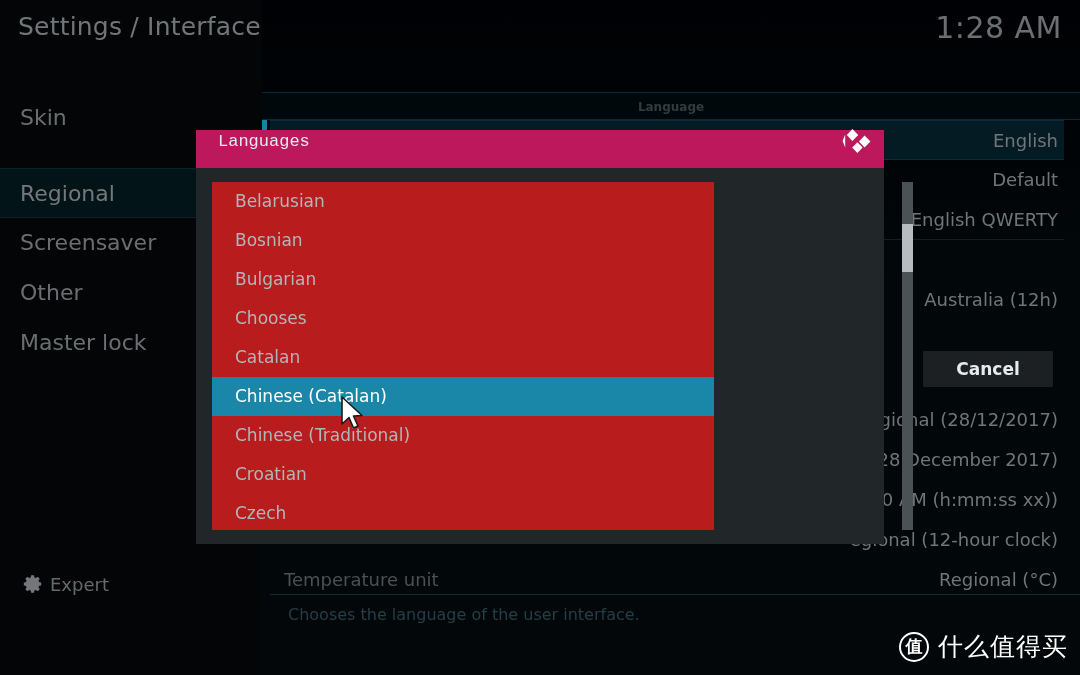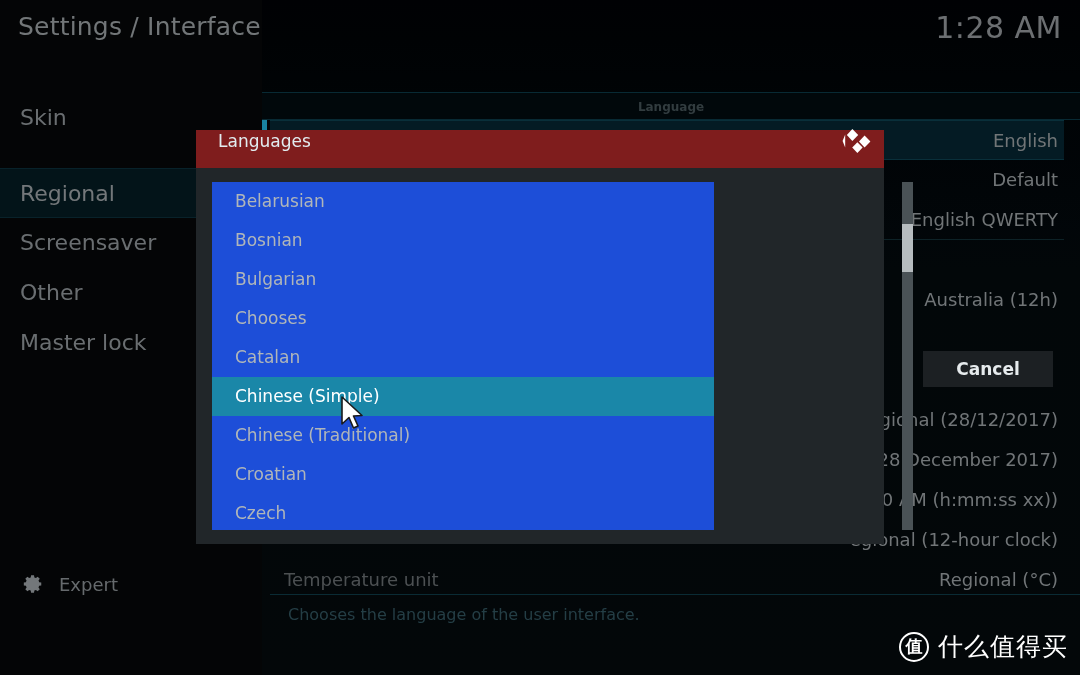--- a/index.html
+++ b/index.html
@@ -45,21 +45,21 @@
   .side-item.active {
     background:#04191f;
     border-top:1px solid #0a2a34;
     border-bottom:1px solid #0a2a34;
     color:#8d9295;
     margin-top:25px;
   }
 
   .expert-btn {
     position:absolute; left:22px; top:573px;
-    display:flex; align-items:center; gap:15px;
+    display:flex; align-items:center; gap:6px;
     font-size:18px; color:#7d8285;
   }
   .gear { width:22px; height:22px; display:block; }
 
   
   .panel-head {
     position:absolute; left:262px; top:92px; right:0; height:28px;
     background:#020a0e;
     border-top:1px solid #0a3440;
     border-bottom:1px solid #0a3440;
@@ -105,33 +105,34 @@
 
   
   .overlay-dim { position:absolute; inset:0; background:rgba(0,0,0,0.18); }
 
   .dialog {
     position:absolute; left:196px; top:130px;
     width:688px; height:414px;
     background:#212629;
   }
   .dlg-title {
-    height:38px; background:#7f1d1d;
+    height:38px; background:#be185d;
     display:flex; align-items:center; justify-content:space-between;
     padding:0 12px 16px 22px;
+    font-family:Liberation Mono, monospace;
   }
   .dlg-title .t { font-size:17px; color:#e2ecef; }
   .kodi-logo { width:30px; height:26px; display:block; }
 
   .dlg-body { position:relative; height:376px; }
 
   .list-box {
     position:absolute; left:16px; top:14px;
     width:502px; height:348px;
-    background:#1d4ed8;
+    background:#b91c1c;
     overflow:hidden;
   }
   .list-item {
     height:39px; line-height:39px;
     padding-left:23px; font-size:17px; color:#b0b6b9;
   }
   .list-item.hl { background:#1a87a8; color:#ffffff; }
 
   
   .scroll-track {
@@ -271,21 +272,21 @@
     </div>
 
     <div class="dlg-body">
 
       <div class="list-box">
         <div class="list-item">Belarusian</div>
         <div class="list-item">Bosnian</div>
         <div class="list-item">Bulgarian</div>
         <div class="list-item">Chooses</div>
         <div class="list-item">Catalan</div>
-        <div class="list-item hl">Chinese (Simple)</div>
+        <div class="list-item hl">Chinese (Catalan)</div>
         <div class="list-item">Chinese (Traditional)</div>
         <div class="list-item">Croatian</div>
         <div class="list-item">Czech</div>
       </div>
 
       <div class="scroll-track">
         <div class="scroll-thumb"></div>
       </div>
 
       <div class="cancel-btn">Cancel</div>

